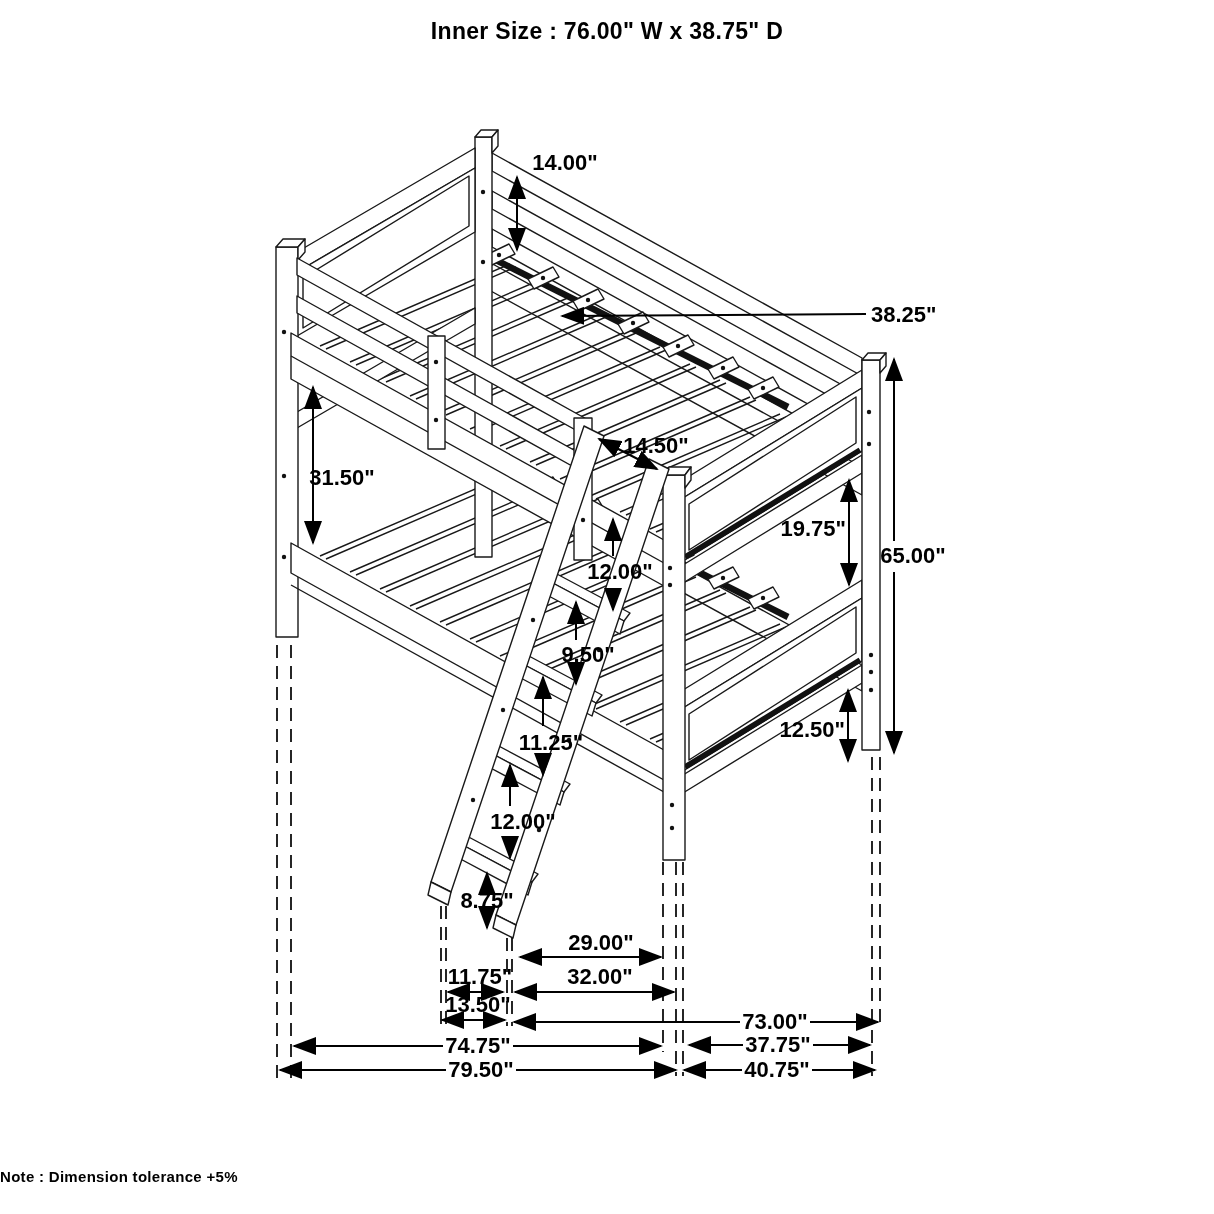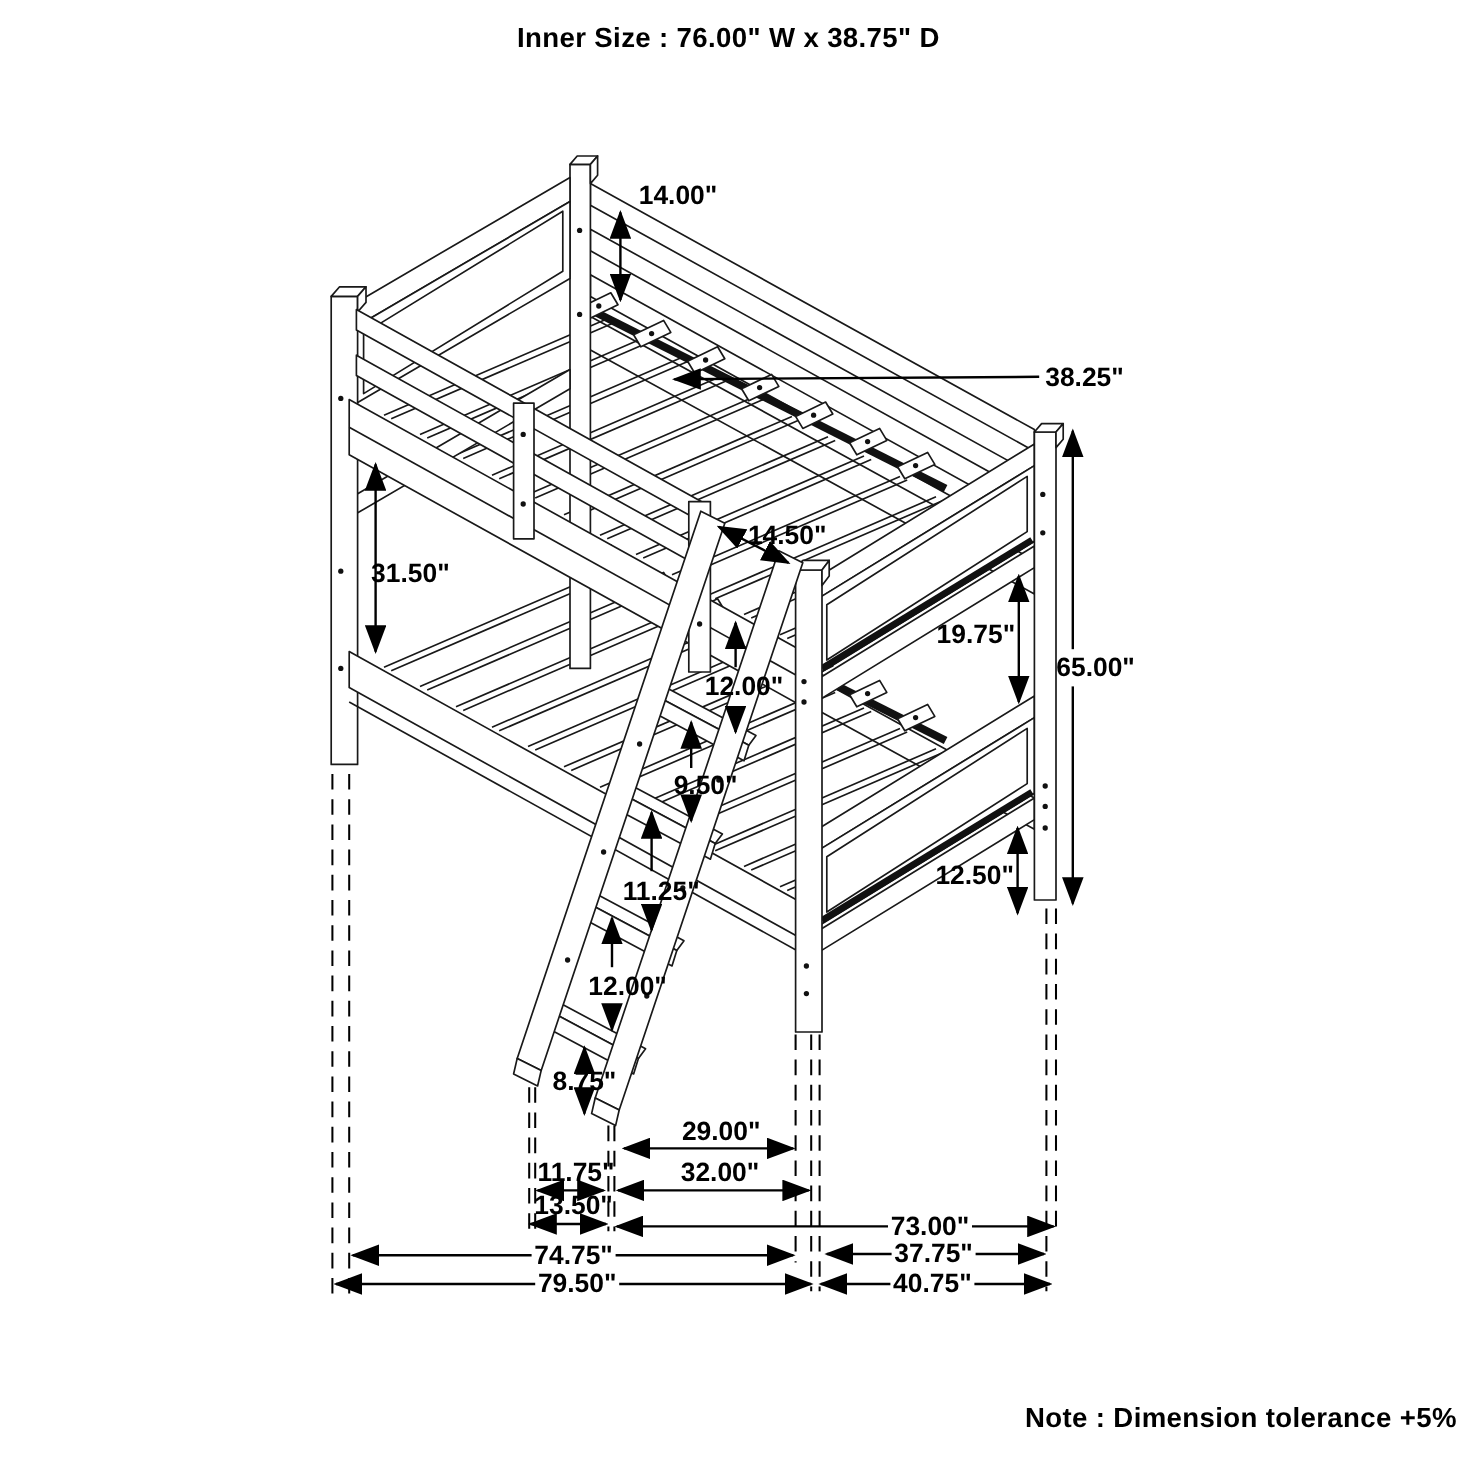--- a/index.html
+++ b/index.html
@@ -1,21 +1,21 @@
 <!DOCTYPE html>
 <html><head>
 <meta charset="utf-8">
 <style>
   html,body{margin:0;padding:0;background:#ffffff;}
   .stage{position:relative;width:1214px;height:1214px;background:#fff;overflow:hidden;
          font-family:"Liberation Sans",sans-serif;}
   .title-line{position:absolute;left:0;top:18px;width:100%;text-align:center;
          font-size:23px;font-weight:bold;color:#000;letter-spacing:.3px;}
-  .note-line{position:absolute;left:0;top:1168px;width:100%;text-align:right;
-         font-size:23px;font-weight:bold;color:#000;letter-spacing:.3px;}
+  .note-line{position:absolute;left:0;top:1168px;width:100%;text-align:left;
+         font-size:15px;font-weight:bold;color:#000;letter-spacing:.3px;}
   svg{position:absolute;left:0;top:0;}
   .st{stroke:#191919;stroke-width:1.4;fill:none;stroke-linejoin:round;}
   .solid{stroke:#191919;stroke-width:1.4;fill:#ffffff;stroke-linejoin:round;}
   .thick{stroke:#111;stroke-width:6.5;fill:none;}
   .shadow{stroke:#111;stroke-width:5.5;fill:none;}
   .dot{fill:#111;stroke:none;}
   .dim{stroke:#000;stroke-width:2;fill:none;}
   .ext{stroke:#000;stroke-width:1.7;fill:none;stroke-dasharray:13 8;}
   .lbl{font-family:"Liberation Sans",sans-serif;font-size:22px;font-weight:bold;fill:#000;}
 </style>

